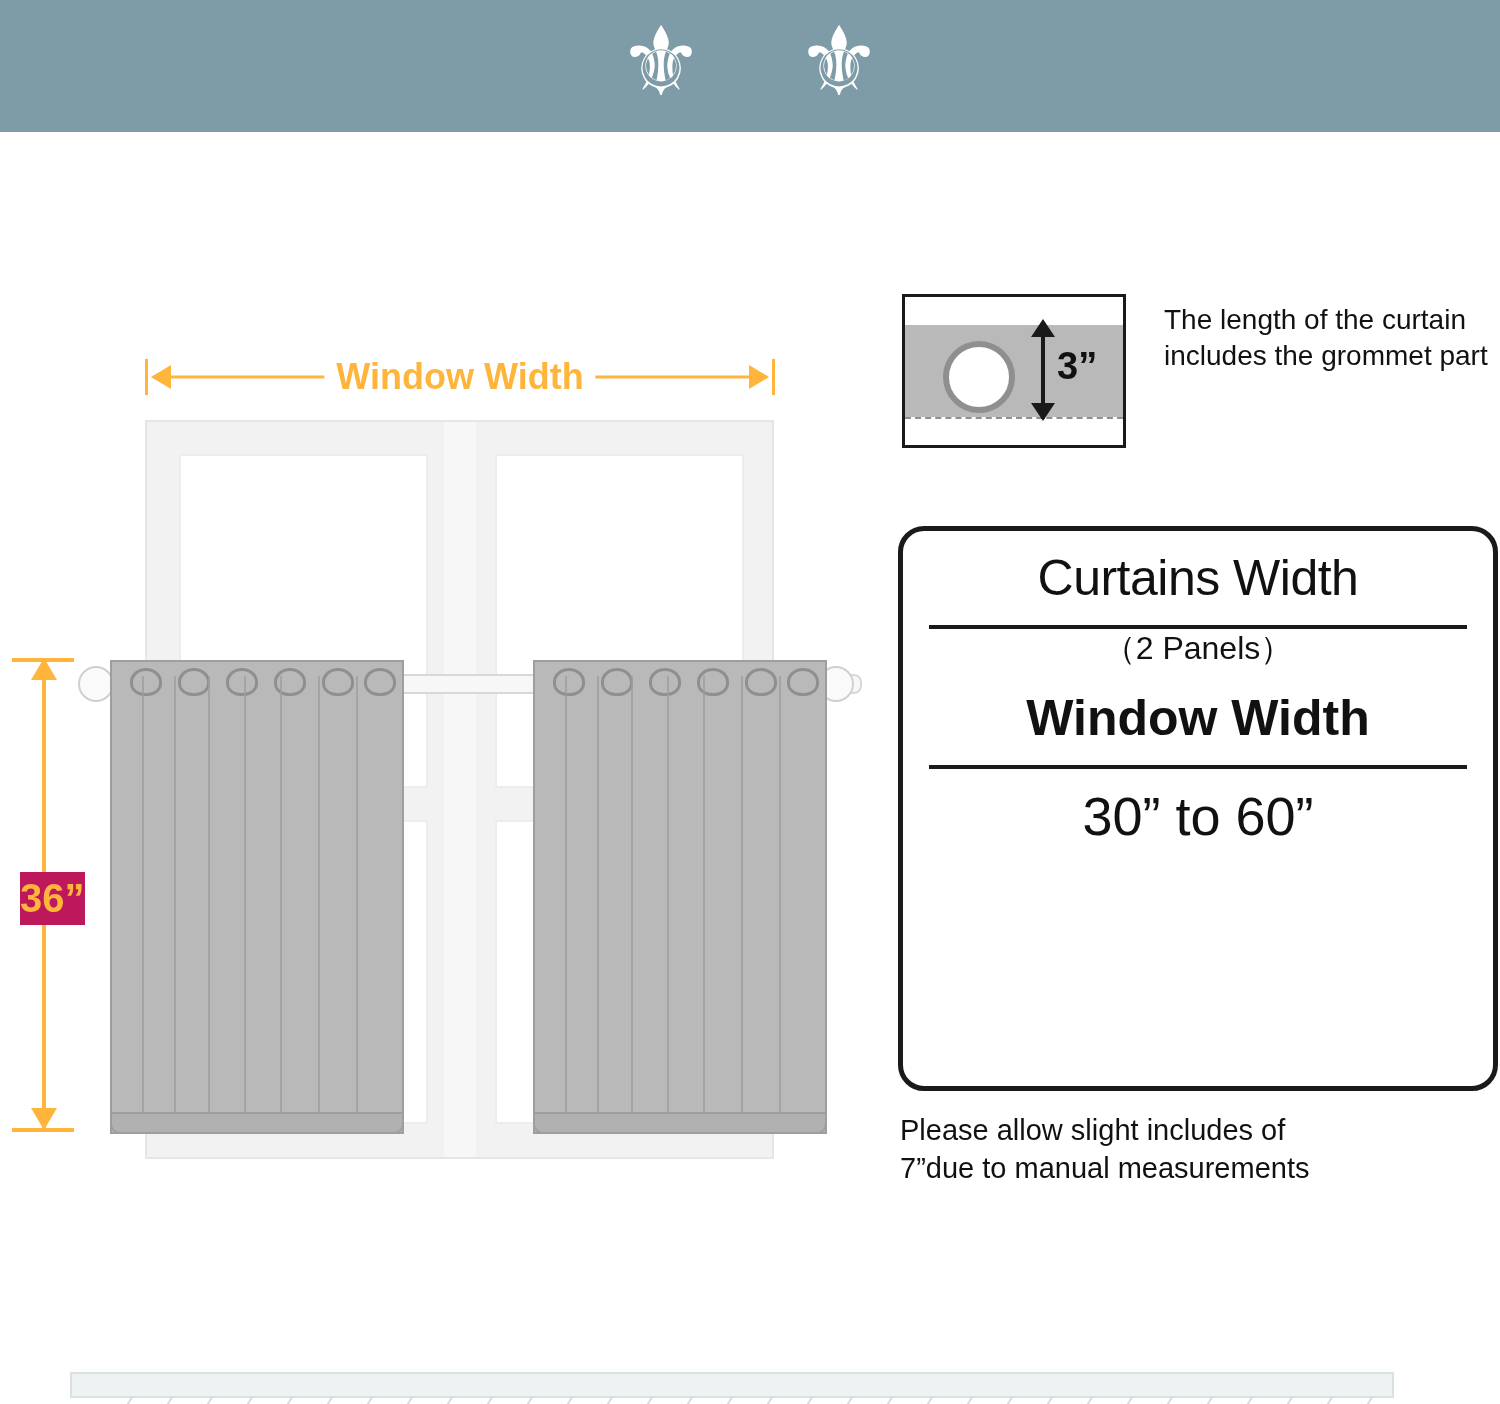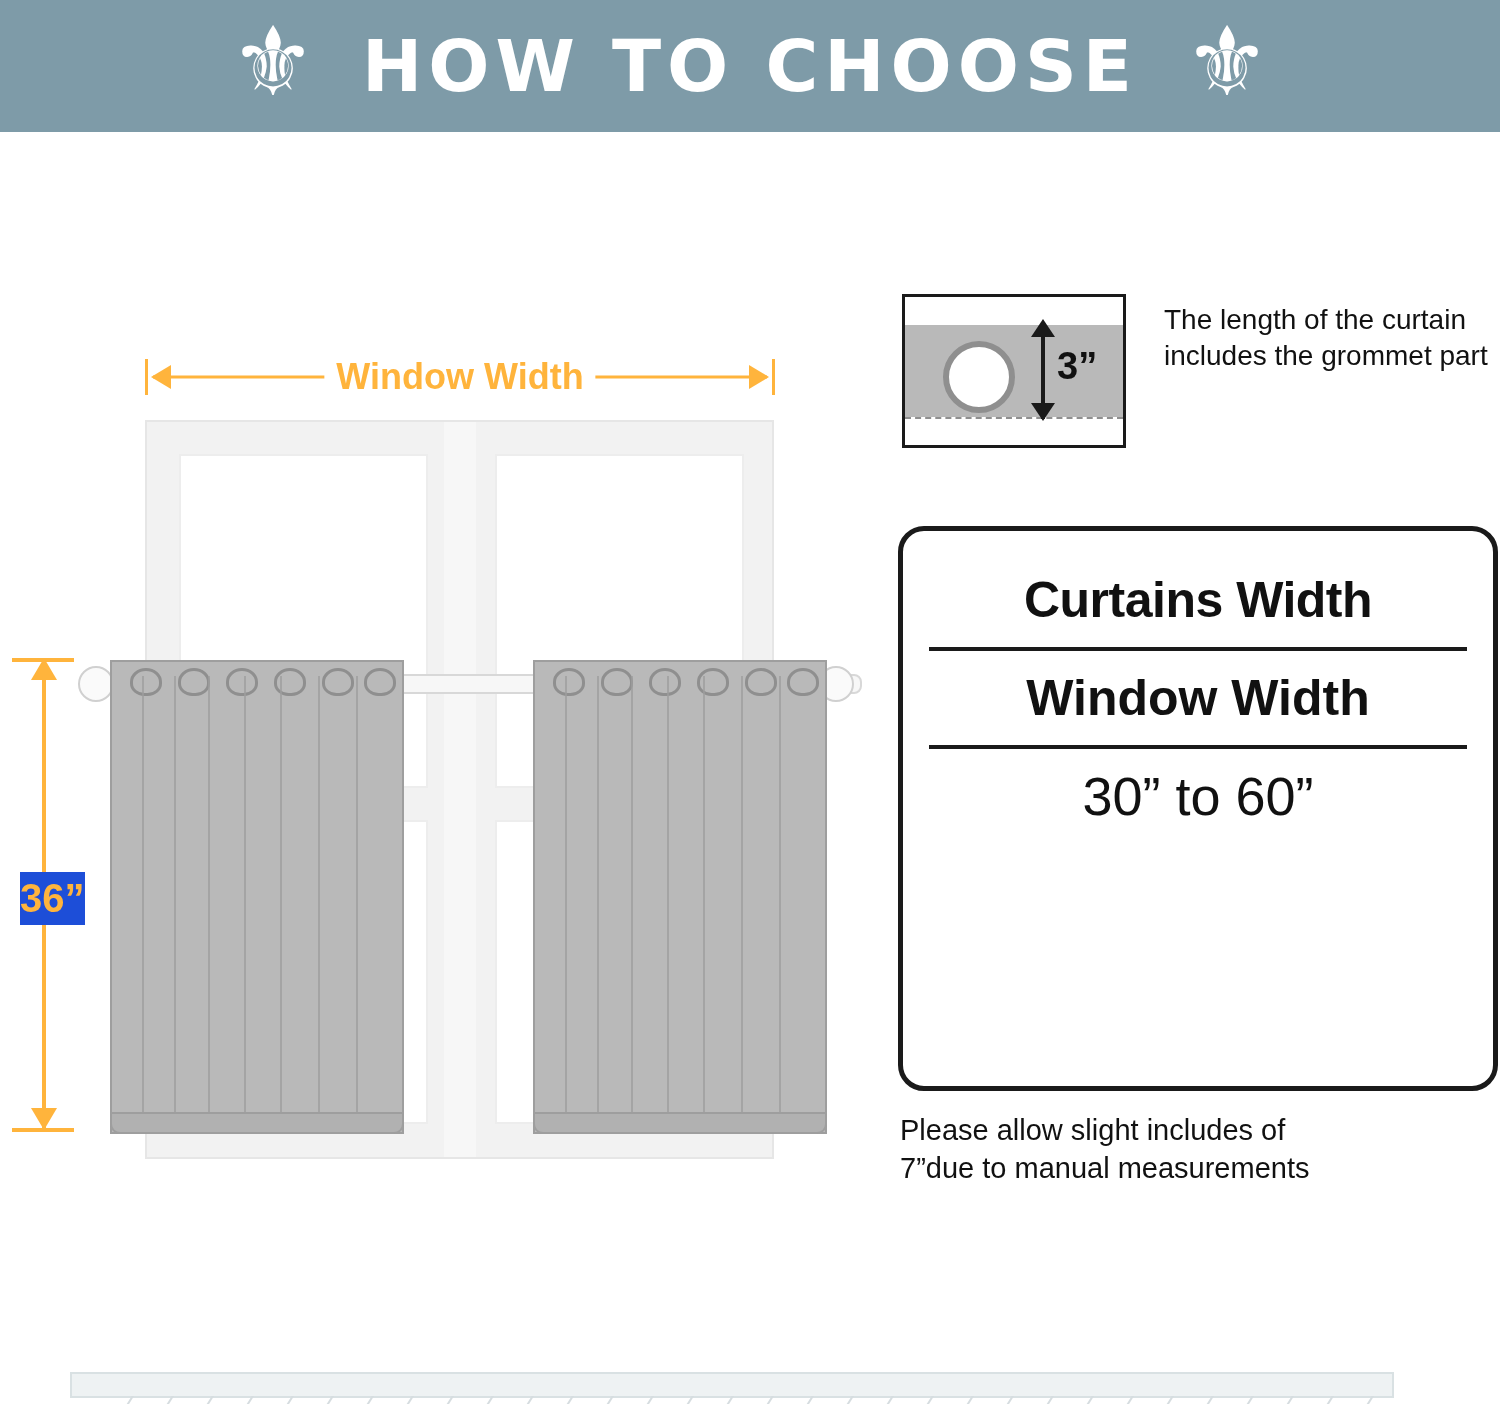--- a/index.html
+++ b/index.html
@@ -193,21 +193,21 @@
     background: #ffb43c;
   }
   .h-cap.top { top: 526px; }
   .h-cap.bot { top: 996px; }
   .h-label {
     position: absolute;
     left: 20px; top: 740px;
     color: #ffb43c;
     font-size: 40px;
     font-weight: bold;
-    background: #1d4ed8;
+    background: #be185d;
     padding: 4px 0;
   }
 
   
   .floor-board {
     position: absolute;
     left: 70px; top: 1240px;
     width: 1320px; height: 22px;
     background: #eef2f3;
     border: 2px solid #d9e1e3;
@@ -307,23 +307,23 @@
     background: #ffffff;
     border: 5px solid #1a1a1a;
     border-radius: 26px;
     overflow: hidden;
   }
   .card-row {
     text-align: center;
     color: #111111;
   }
   .card-title {
-    margin-top: 40px;
+    margin-top: 18px;
     font-size: 50px;
-    font-weight: bold;
+    font-weight: normal;
     letter-spacing: -0.5px;
   }
   .card-rule {
     height: 4px;
     background: #1a1a1a;
     margin: 18px 26px 0 26px;
   }
   .card-value {
     margin-top: 16px;
     font-size: 56px;
@@ -359,21 +359,20 @@
     font-size: 29px;
     line-height: 1.3;
     color: #111111;
   }
 </style>
 </head>
 <body>
 
 <div class="header">
   <span class="fleur">⚜</span>
-  <span class="header-title">HOW TO CHOOSE</span>
   <span class="fleur">⚜</span>
 </div>
 
 <div class="left-panel">
 
   <div class="ww-row">
     <div class="ww-line"></div>
     <div class="ww-cap l"></div>
     <div class="ww-cap r"></div>
     <div class="ww-arrow l"></div>
@@ -481,20 +480,21 @@
     <div class="g-arrow up"></div>
     <div class="g-arrow down"></div>
     <div class="g-label">3”</div>
   </div>
 
   <div class="grommet-note">The length of the curtain includes the grommet part</div>
 
   <div class="card">
     <div class="card-row card-title">Curtains Width</div>
     <div class="card-rule"></div>
+    <div class="card-row card-sub">（2 Panels）</div>
     <div class="card-row card-title2">Window Width</div>
     <div class="card-rule"></div>
     <div class="card-row card-value2">30” to 60”</div>
   </div>
 
   <div class="disclaimer">
     <div>Please allow slight includes of</div>
     <div>7”due to manual measurements</div>
   </div>
 </div>

